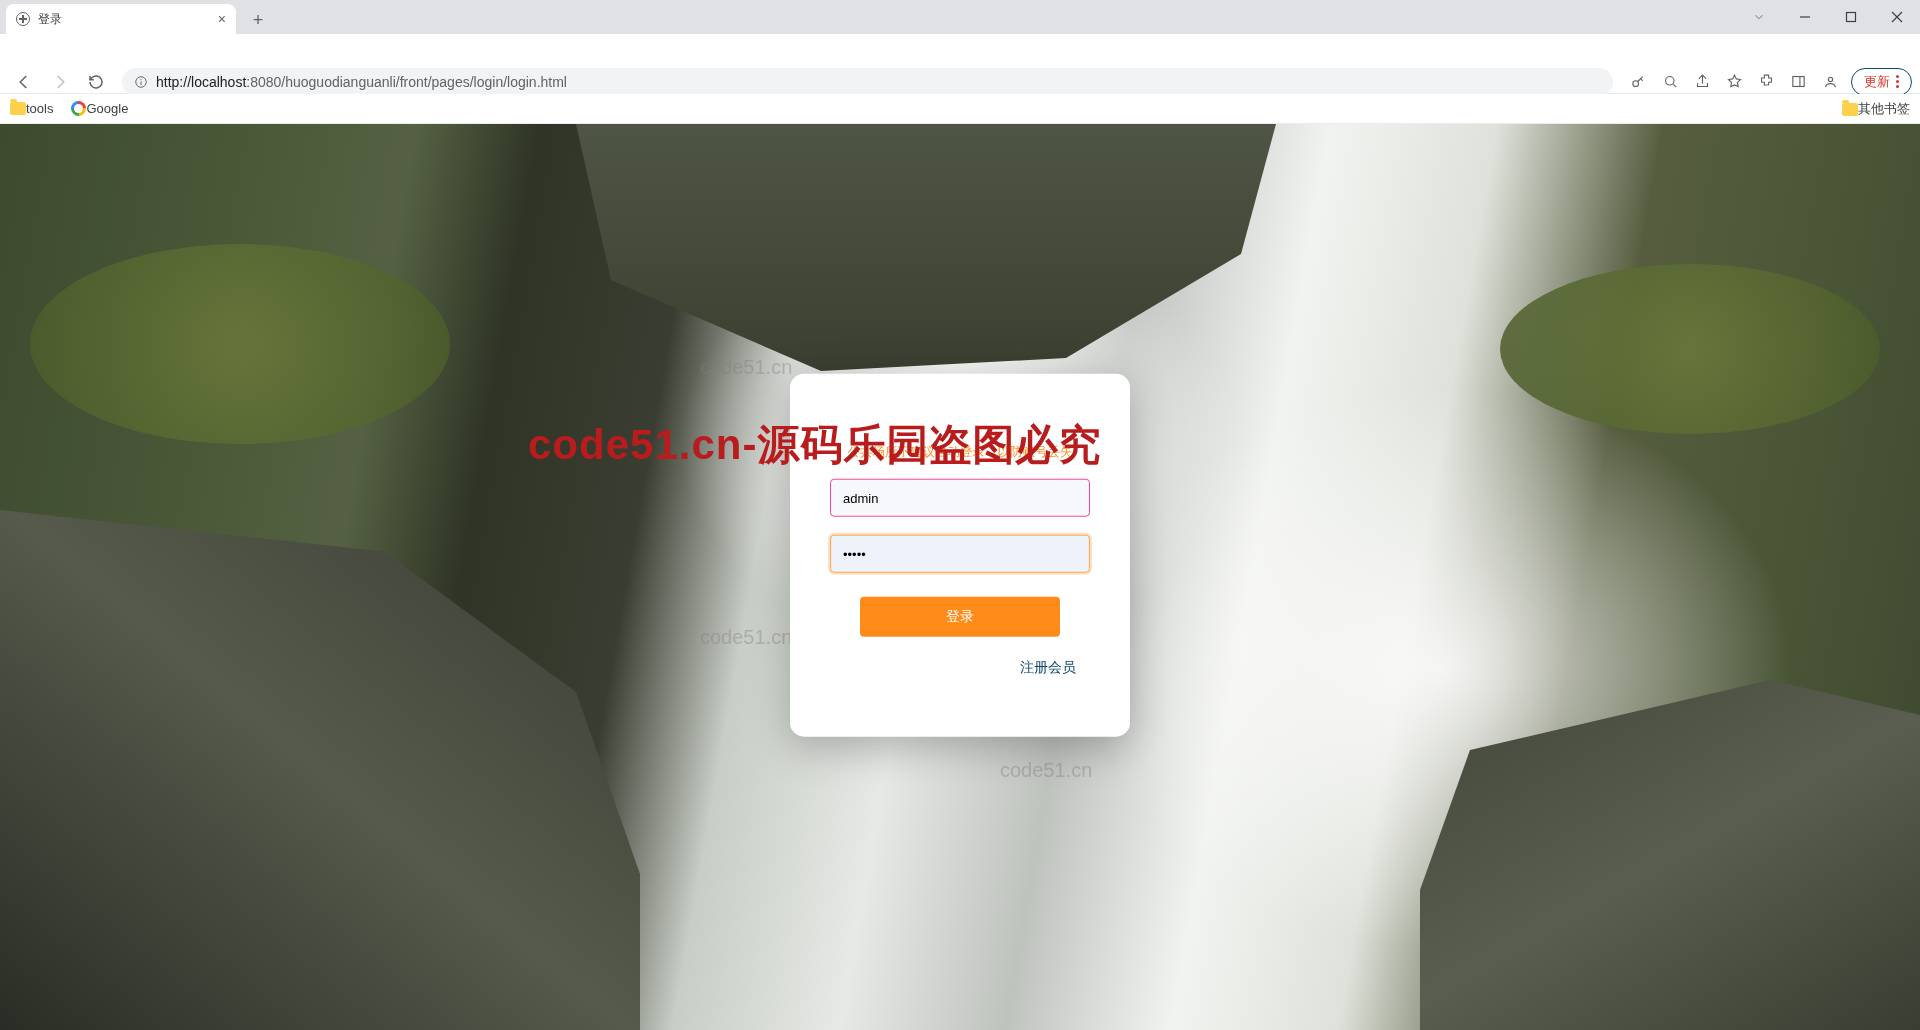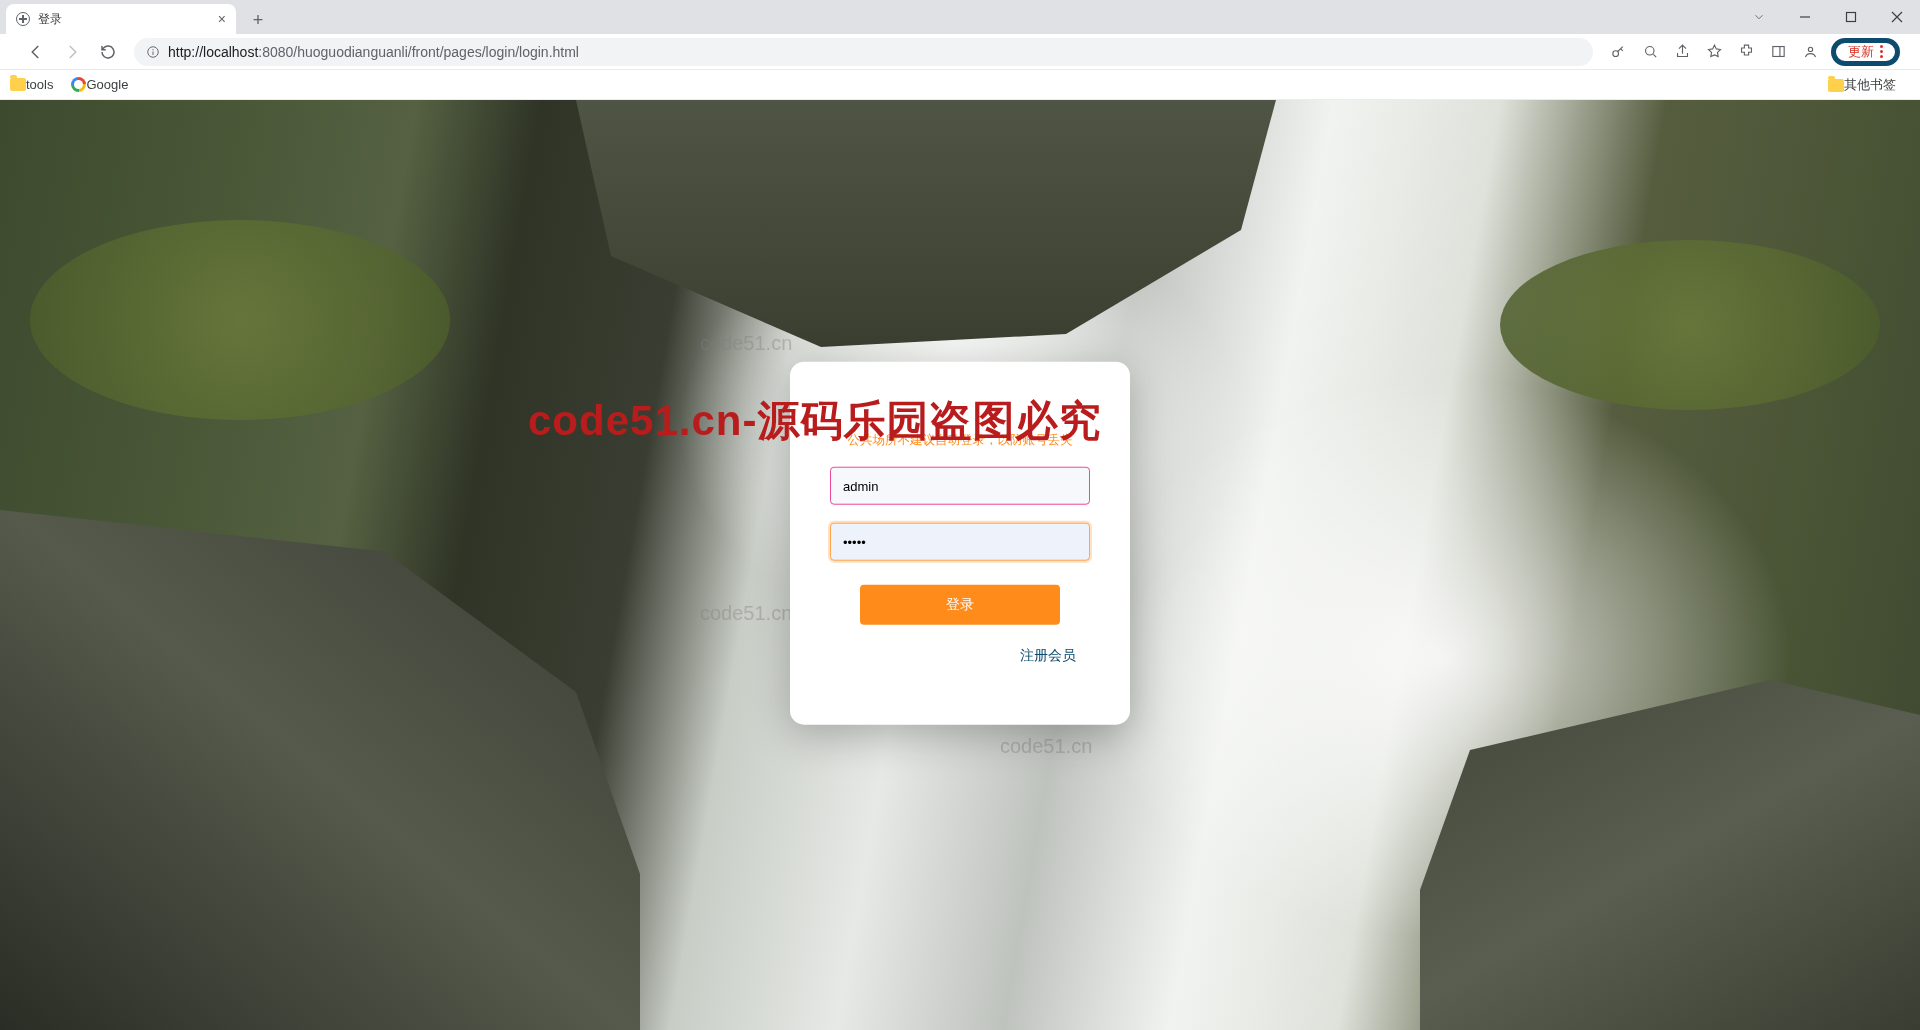--- a/index.html
+++ b/index.html
@@ -13,43 +13,43 @@
 .tab .favicon::after { content:""; position:absolute; left:2px; top:5px; width:8px; height:1.5px; background:#5f6368; }
 .tab .favicon::before { content:""; position:absolute; left:5px; top:2px; width:1.5px; height:8px; background:#5f6368; }
 .tab .title { flex:1; white-space:nowrap; overflow:hidden; text-overflow:ellipsis; }
 .tab .tab-close { font-size:14px; color:#5f6368; cursor:pointer; }
 .newtab { width:28px; height:28px; margin-left:8px; color:#5f6368; font-size:18px; display:flex; align-items:center; justify-content:center; cursor:pointer; }
 .winctrls { position:absolute; right:0; top:0; height:34px; display:flex; }
 .winbtn { width:46px; height:34px; display:flex; align-items:center; justify-content:center; color:#3c4043; font-size:13px; cursor:pointer; }
 .winbtn svg { width:12px; height:12px; stroke:#3c4043; stroke-width:1.2; fill:none; }
 .chevdown svg { width:14px; height:14px; }
 
-.addrbar { height:36px; background:#fff; display:flex; align-items:center; padding:0 20px; gap:4px; border-bottom:1px solid #e8eaed; }
+.addrbar { height:24px; background:#fff; display:flex; align-items:center; padding:0 8px; gap:4px; border-bottom:1px solid #e8eaed;margin-top:36px; }
 .navicon { width:32px; height:32px; display:flex; align-items:center; justify-content:center; color:#5f6368; cursor:pointer; border-radius:50%; }
 .navicon svg { width:18px; height:18px; stroke:#5f6368; stroke-width:2; fill:none; }
 .navicon.disabled svg { stroke:#bdc1c6; }
 .omnibox { flex:1; height:28px; border-radius:14px; background:#f1f3f4; display:flex; align-items:center; padding:0 12px; gap:8px; margin:0 6px; }
 .omnibox .secure { width:14px; height:14px; }
 .omnibox .url { font-size:14px; color:#202124; flex:1; }
 .omnibox .url .host { color:#202124; }
 .omnibox .url .path { color:#5f6368; }
 .right-icons { display:flex; align-items:center; gap:2px; }
 .ricon { width:30px; height:30px; display:flex; align-items:center; justify-content:center; cursor:pointer; color:#5f6368; }
 .ricon svg { width:17px; height:17px; stroke:#5f6368; stroke-width:1.6; fill:none; }
-.update-btn { border:5px solid #0c4a6e; color:#d93025; border-radius:14px; height:28px; padding:0 12px; font-size:13px; display:flex; align-items:center; gap:6px; cursor:pointer; margin-left:4px; }
+.update-btn { border:1px solid #0c4a6e; color:#d93025; border-radius:14px; height:28px; padding:0 12px; font-size:13px; display:flex; align-items:center; gap:6px; cursor:pointer; margin-left:4px; }
 .update-btn .dots { display:flex; flex-direction:column; gap:2px; }
 .update-btn .dots span { width:3px; height:3px; border-radius:50%; background:#d93025; }
 
 .bmbar { height:30px; background:#fff; display:flex; align-items:center; padding:0 10px; gap:18px; font-size:13px; color:#3c4043; position:relative; border-bottom:1px solid #ececec; }
 .bm { display:flex; align-items:center; gap:0; cursor:pointer; }
 .bm .folder-ic { width:16px; height:13px; background:#ffd04c; border-radius:2px; position:relative; }
 .bm .folder-ic::before { content:""; position:absolute; left:0; top:-3px; width:7px; height:3px; background:#ffd04c; border-radius:2px 2px 0 0; }
 .bm .g-ic { width:15px; height:15px; border-radius:50%; background:conic-gradient(#ea4335 0 25%,#fbbc05 25% 50%,#34a853 50% 75%,#4285f4 75% 100%); position:relative; }
 .bm .g-ic::after { content:""; position:absolute; inset:3px; background:#fff; border-radius:50%; }
-.bm-right { position:absolute; right:24px; top:0; height:30px; display:flex; align-items:center; }
+.bm-right { position:absolute; right:10px; top:0; height:30px; display:flex; align-items:center; }
 
 
 .viewport { flex:1; position:relative; overflow:hidden; }
 .bg { position:absolute; inset:0; background:
   radial-gradient(ellipse 400px 300px at 50% 35%, rgba(255,255,255,0.9), rgba(255,255,255,0) 70%),
   radial-gradient(ellipse 500px 400px at 75% 60%, rgba(255,255,255,0.85), rgba(255,255,255,0) 70%),
   linear-gradient(100deg,#3d4a2e 0%,#4a5838 12%,#556142 20%,#2f3426 26%,#3a3e32 34%,#c8cdc6 40%,#e6e9e5 48%,#bfc3be 56%,#f1f3f0 64%,#dfe2db 72%,#565d3f 80%,#4a5536 90%,#3d4730 100%);
 }
 .rock { position:absolute; background:#4a4d47; }
 .rock.r1 { left:0; bottom:0; width:640px; height:520px; background:linear-gradient(40deg,#2a2d25,#555a4c,#3a3d33); clip-path:polygon(0 0,60% 8%,90% 35%,100% 70%,100% 100%,0 100%); }

